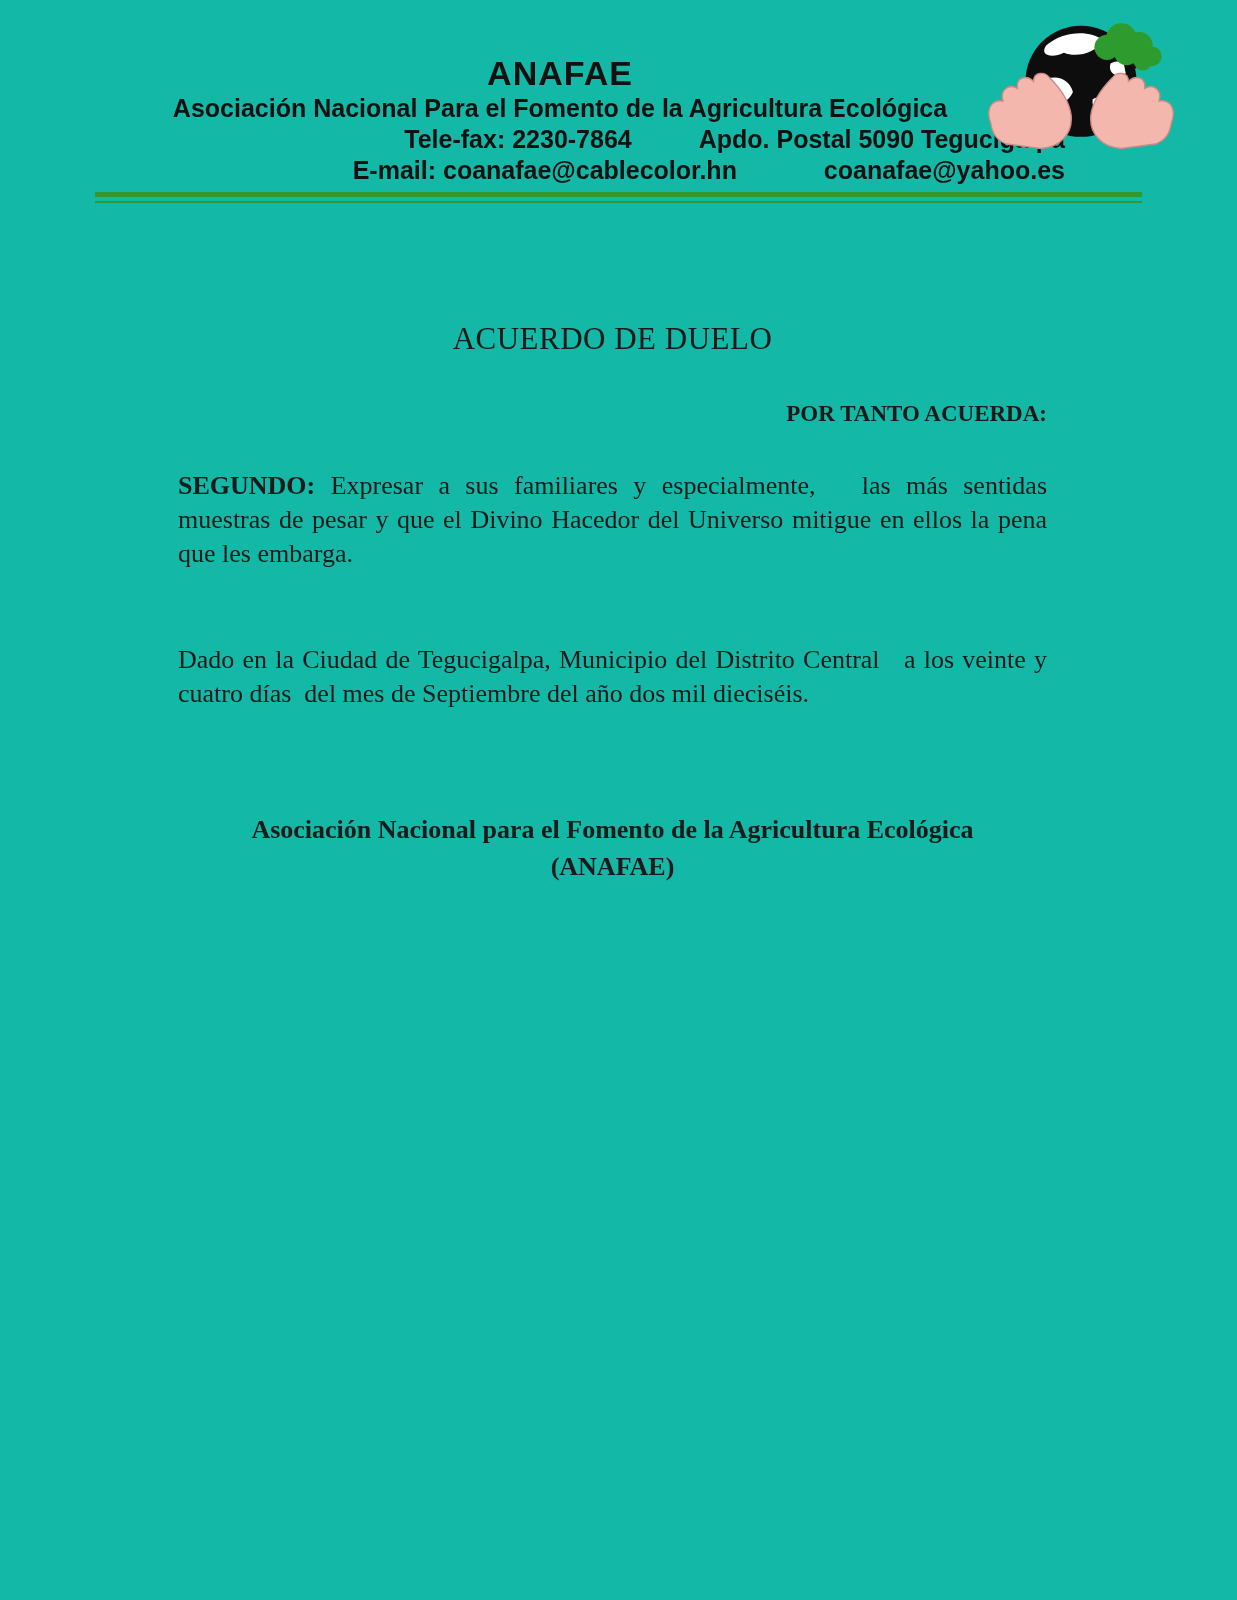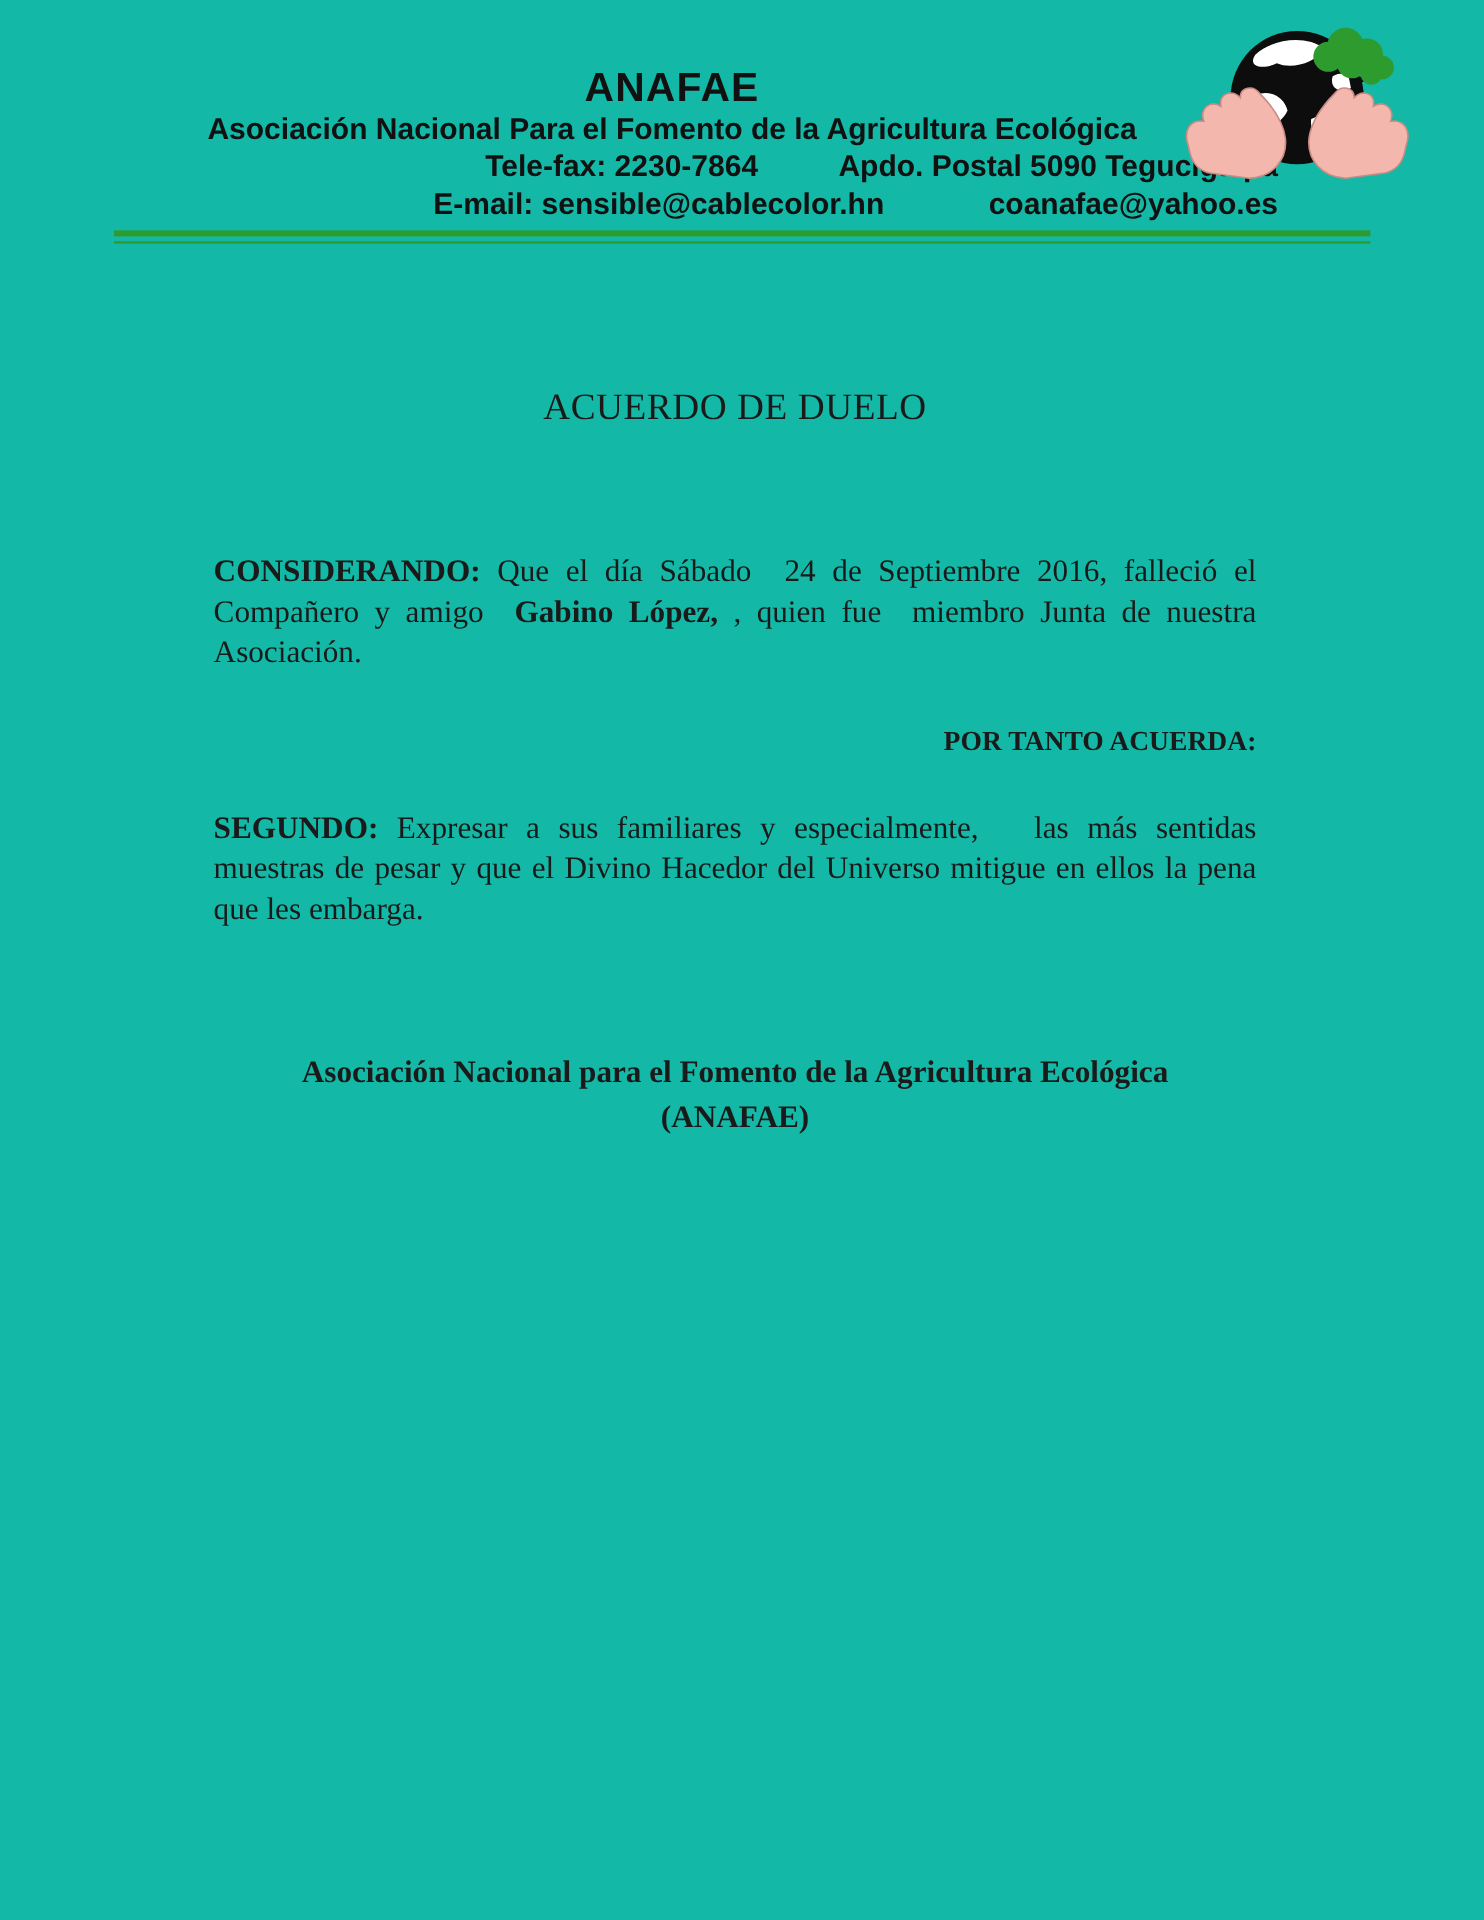--- a/index.html
+++ b/index.html
@@ -93,21 +93,21 @@
 
   <header class="letterhead">
     <div class="header-text">
       <div class="org-acronym">ANAFAE</div>
       <div class="org-name">Asociación Nacional Para el Fomento de la Agricultura Ecológica</div>
       <div class="contact-line">
         <span>Tele-fax: 2230-7864</span>
         <span class="gap-60">Apdo. Postal 5090 Tegucigalpa</span>
       </div>
       <div class="contact-line">
-        <span>E-mail: sensible@cablecolor.hn</span>
+        <span>E-mail: coanafae@cablecolor.hn</span>
         <span class="gap-80">coanafae@yahoo.es</span>
       </div>
     </div>
 
     <div class="logo">
       <svg viewBox="0 0 210 190" xmlns="http://www.w3.org/2000/svg">
 
         <circle cx="105" cy="82" r="62" fill="#0d0d0d"></circle>
 
         <path d="M66,42 C84,26 114,24 130,36 C122,50 100,56 86,50 C74,56 58,54 66,42 Z" fill="#ffffff"></path>
@@ -132,27 +132,27 @@
       </svg>
     </div>
 
     <div class="header-divider"></div>
   </header>
 
   <main class="doc-body">
 
     <h1 class="doc-title">ACUERDO DE DUELO</h1>
 
-    <p class="para mt-first"><span class="b">CONSIDERANDO:</span><span> Que el día Sábado  24 de Septiembre 2016, falleció el Compañero y amigo  </span><span class="b">Gabino López,</span><span> , quien fue  miembro Junta de nuestra Asociación.</span></p>
 
     <h2 class="centered-heading">POR TANTO ACUERDA:</h2>
 
 
     <p class="para mt-std"><span class="b">SEGUNDO:</span><span> Expresar a sus familiares y especialmente,   las más sentidas muestras de pesar y que el Divino Hacedor del Universo mitigue en ellos la pena que les embarga.</span></p>
 
+    <p class="para mt-big">Dado en la Ciudad de Tegucigalpa, Municipio del Distrito Central   a los veinte y cuatro días  del mes de Septiembre del año dos mil dieciséis.</p>
 
     <div class="signature">
       <div>Asociación Nacional para el Fomento de la Agricultura Ecológica</div>
       <div>(ANAFAE)</div>
     </div>
 
   </main>
 </div>
 
 </body></html>

